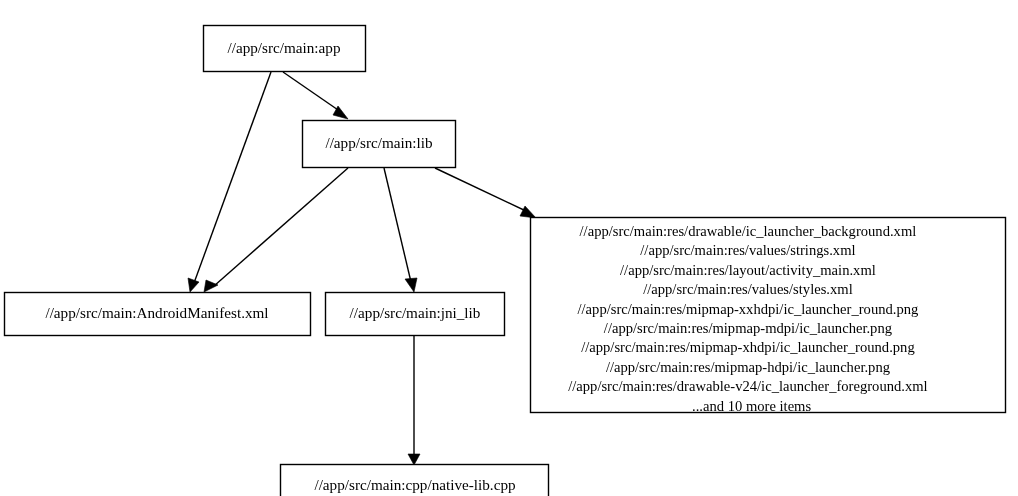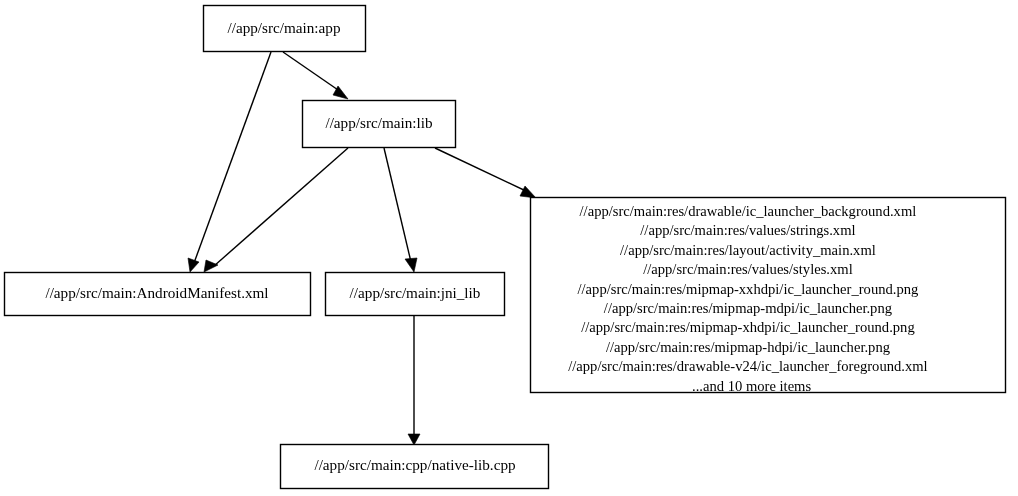--- a/index.html
+++ b/index.html
@@ -10,20 +10,21 @@
   body {
     width: 1018px;
     height: 496px;
     overflow: hidden;
     font-family: "Liberation Serif", "DejaVu Serif", serif;
   }
   #graph-root {
     position: relative;
     width: 1018px;
     height: 417px;
+    margin-top: 20px;
   }
   svg#graph-canvas {
     position: absolute;
     top: 0;
     left: 0;
     width: 1018px;
     height: 496px;
     display: block;
   }
   .node-box {

